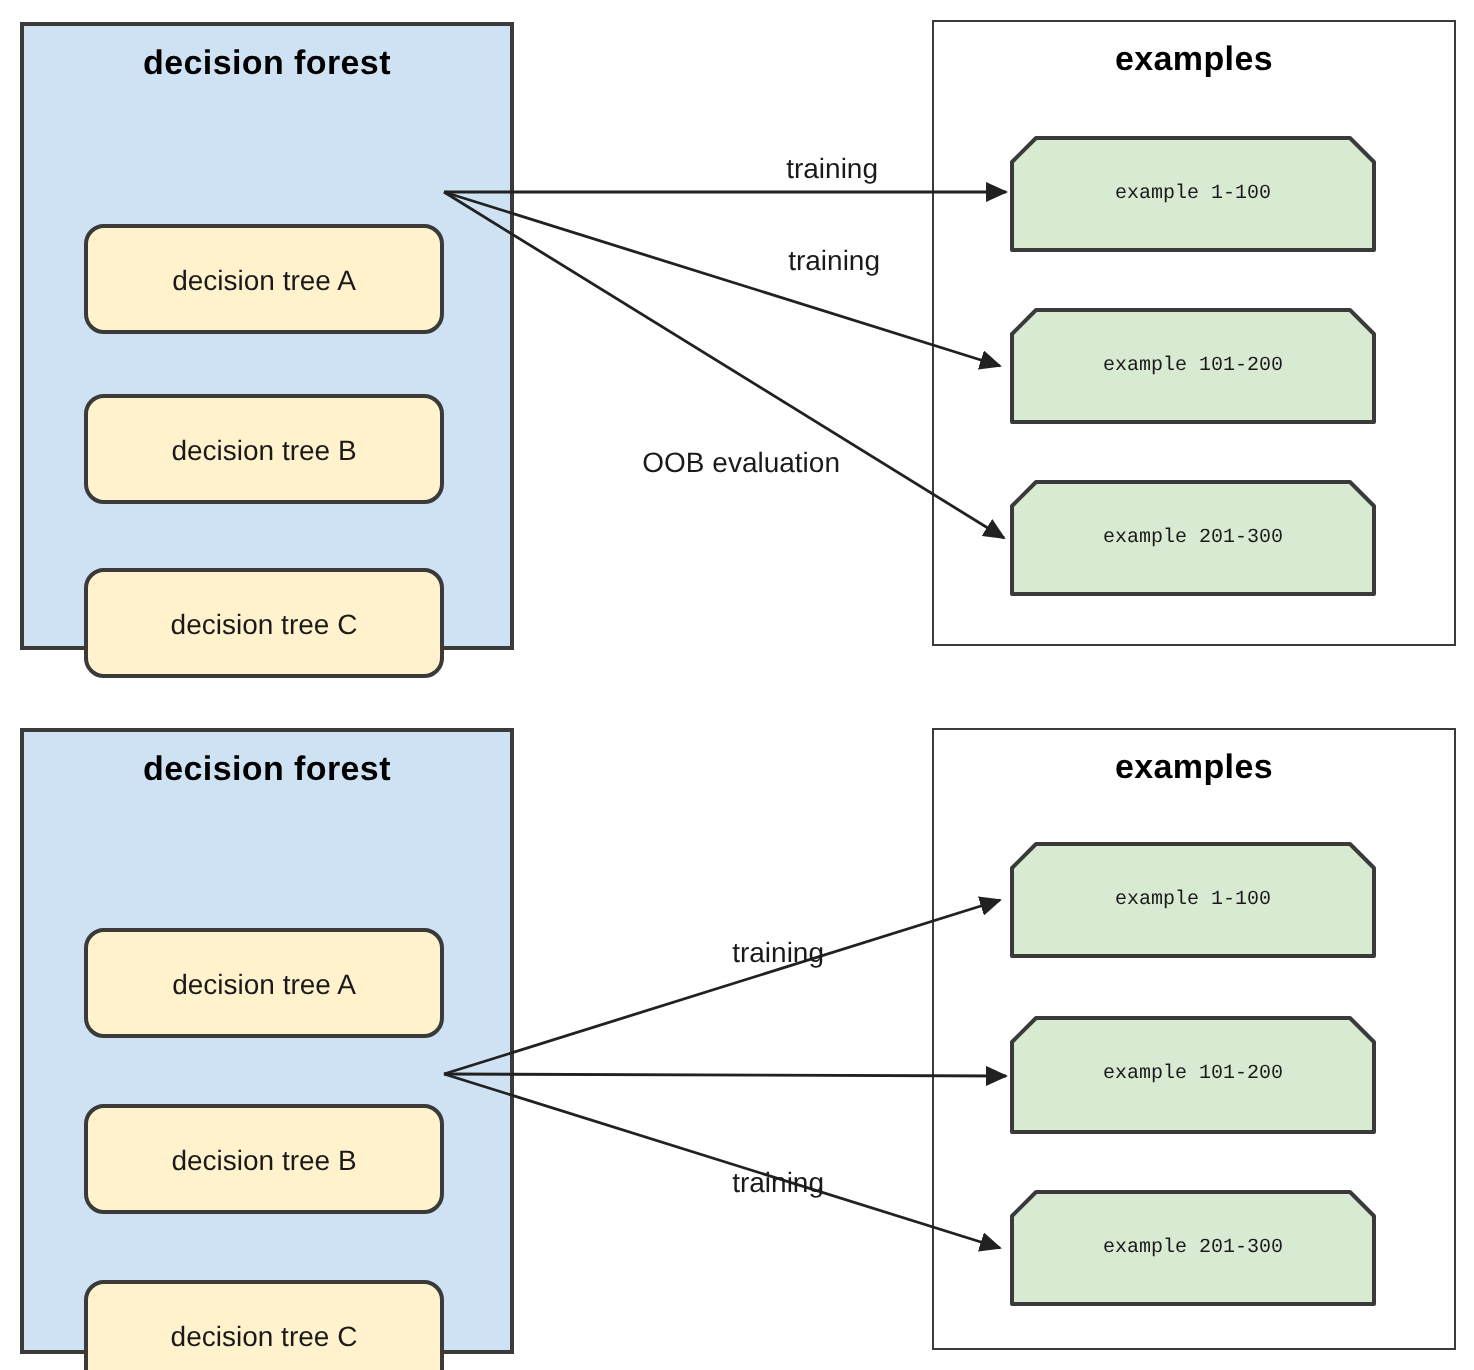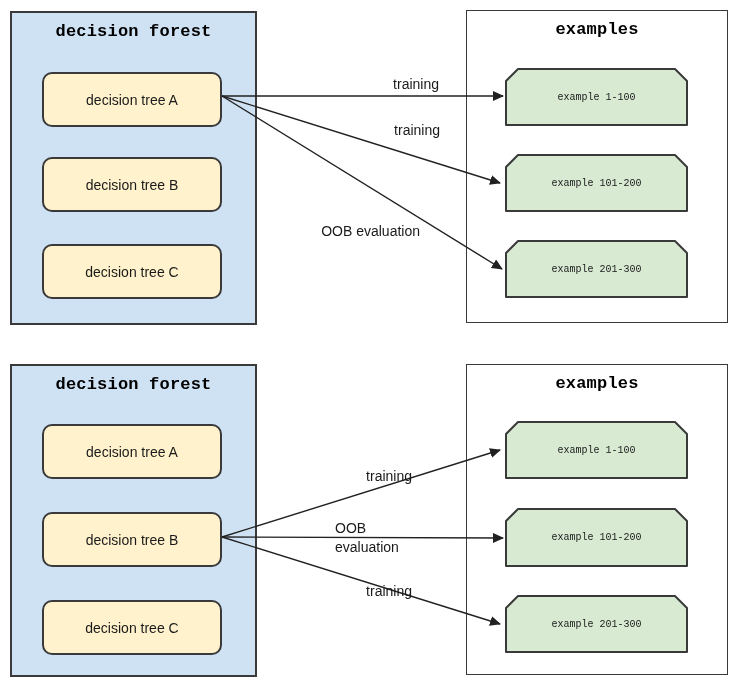--- a/index.html
+++ b/index.html
@@ -12,28 +12,28 @@
     background:var(--forest_fill,#cfe2f3);
     border:2px solid var(--border,#3a3a3a);
   }
   .examples-box{
     position:absolute;box-sizing:border-box;
     background:#ffffff;
     border:1.5px solid var(--border,#3a3a3a);
   }
   .box-title{
     position:absolute;left:0;right:0;top:9px;text-align:center;
-    font-size:17px;font-weight:bold;letter-spacing:.2px;color:#000;font-family:Liberation Mono, monospace;
+    font-size:17px;font-weight:bold;letter-spacing:.2px;color:#000;
   }
   .tree-node{
     position:absolute;left:30px;width:180px;height:55px;box-sizing:border-box;
     background:var(--node_fill,#fff2cc);
     border:2px solid var(--border,#3a3a3a);border-radius:10px;
     display:flex;align-items:center;justify-content:center;
-    font-size:14px;color:#1a1a1a;
+    font-size:14px;color:#1a1a1a;margin-top:40px;
   }
   .example-label{
     position:absolute;display:flex;align-items:center;justify-content:center;
     font-size:10px;color:#1a1a1a;z-index:6;font-family:Liberation Mono, monospace;
   }
   .overlay{position:absolute;left:0;top:0;z-index:5;}
   .exnode{fill:var(--example_fill,#d9ead3);stroke:var(--border,#3a3a3a);stroke-width:2;stroke-linejoin:round;}
   .arrow{stroke:var(--arrow,#212121);stroke-width:1.4;fill:none;}
   .arrow-label{
     position:absolute;font-size:14px;color:#1a1a1a;z-index:7;line-height:15px;
@@ -110,19 +110,15 @@
 
   <div class="example-label" style="left:506px;top:422px;width:181px;height:56px;">example 1-100</div>
   <div class="example-label" style="left:506px;top:509px;width:181px;height:57px;">example 101-200</div>
   <div class="example-label" style="left:506px;top:596px;width:181px;height:56px;">example 201-300</div>
 
   <div class="arrow-label center" style="left:339px;top:77px;width:100px;">training</div>
   <div class="arrow-label center" style="left:340px;top:123px;width:100px;">training</div>
   <div class="arrow-label center" style="left:300px;top:224px;width:120px;">OOB evaluation</div>
 
   <div class="arrow-label center" style="left:312px;top:469px;width:100px;">training</div>
-  <div class="arrow-label two-line" style="left:335px;top:519px;width:90px;">
-    <div>OOB</div>
-    <div>evaluation</div>
-  </div>
   <div class="arrow-label center" style="left:312px;top:584px;width:100px;">training</div>
 
 </div>
 
 </body></html>

